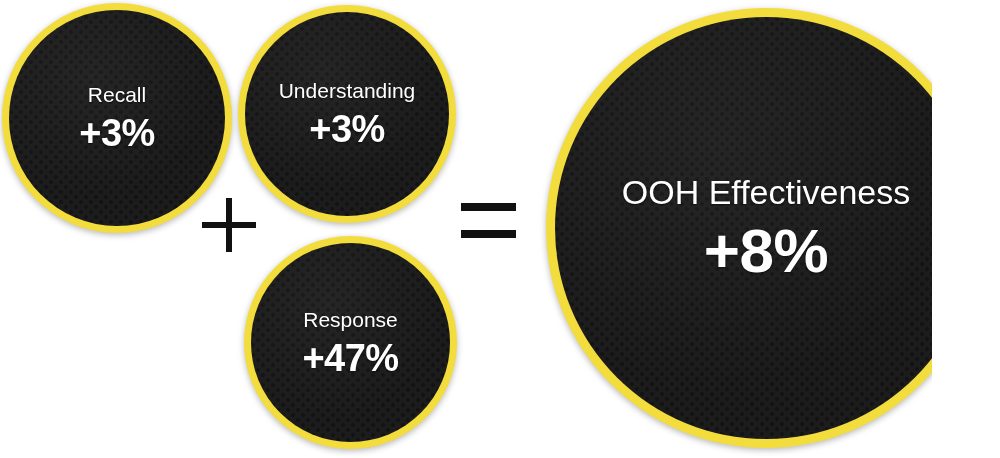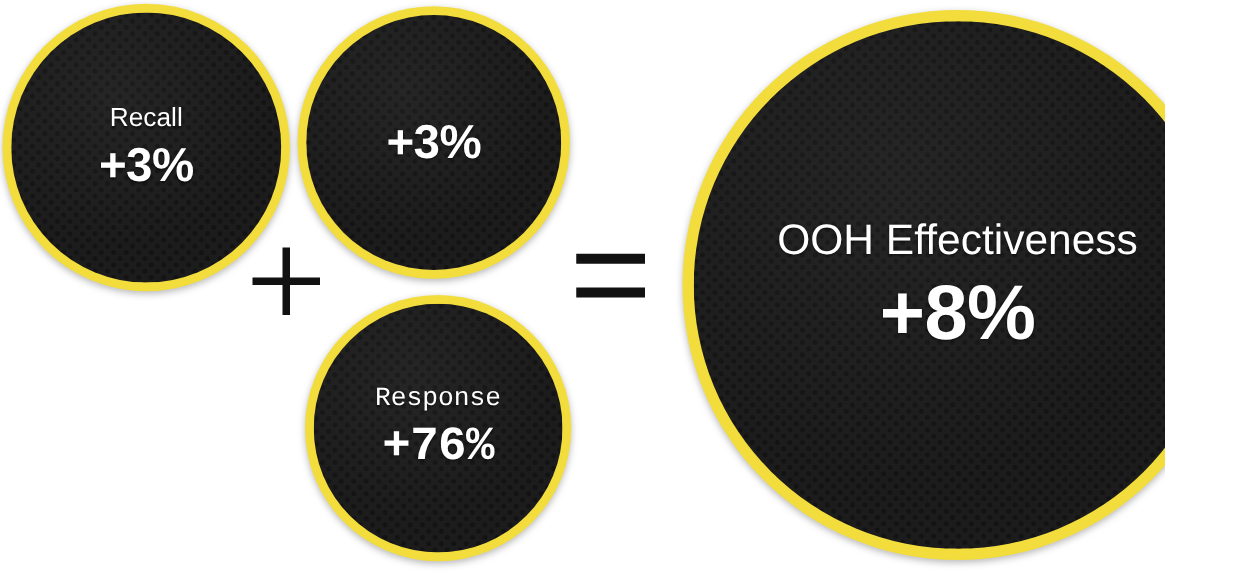--- a/index.html
+++ b/index.html
@@ -72,21 +72,21 @@
     position: relative;
     z-index: 2;
     letter-spacing: -0.5px;
     text-shadow: 0 1px 2px rgba(0,0,0,0.55);
   }
 
   
   #bubble-recall        { left: 2px;   top: 3px;   width: 230px; height: 230px; padding: 7px; }
   #bubble-understanding { left: 238px; top: 5px;   width: 218px; height: 218px; padding: 7px; }
   #bubble-relevance     { left: 2px;   top: 231px; width: 228px; height: 228px; padding: 7px; }
-  #bubble-response      { left: 244px; top: 236px; width: 213px; height: 213px; padding: 7px; font-family: Liberation Mono, monospace; }
+  #bubble-response      { left: 244px; top: 236px; width: 213px; height: 213px; padding: 7px; }
   #bubble-total         { left: 546px; top: 8px;   width: 440px; height: 440px; padding: 9px; }
 
   #bubble-recall .disc,
   #bubble-understanding .disc,
   #bubble-relevance .disc,
   #bubble-response .disc { inset: 7px; }
   #bubble-total .disc    { inset: 9px; }
 
   
   .small .label { font-size: 21px; margin-bottom: 9px; }
@@ -120,29 +120,30 @@
 
   <div class="bubble small" id="bubble-recall">
     <div class="disc">
       <div class="label">Recall</div>
       <div class="value">+3%</div>
     </div>
   </div>
 
   <div class="bubble small" id="bubble-understanding">
     <div class="disc">
+      <div class="label">Understanding</div>
       <div class="value">+3%</div>
     </div>
   </div>
 
 
   <div class="bubble small" id="bubble-response">
     <div class="disc">
       <div class="label">Response</div>
-      <div class="value">+76%</div>
+      <div class="value">+47%</div>
     </div>
   </div>
 
   <div class="operator" id="operator-plus" aria-label="plus">
     <span class="op-bar h"></span>
     <span class="op-bar v"></span>
   </div>
 
   <div class="operator" id="operator-equals" aria-label="equals">
     <span class="op-bar h1"></span>

